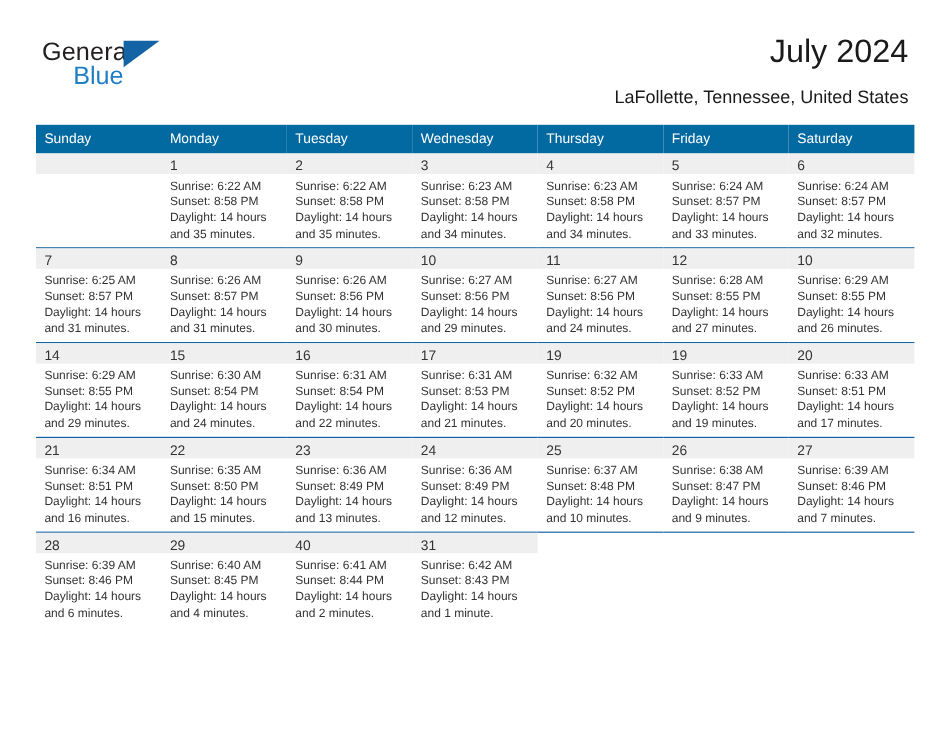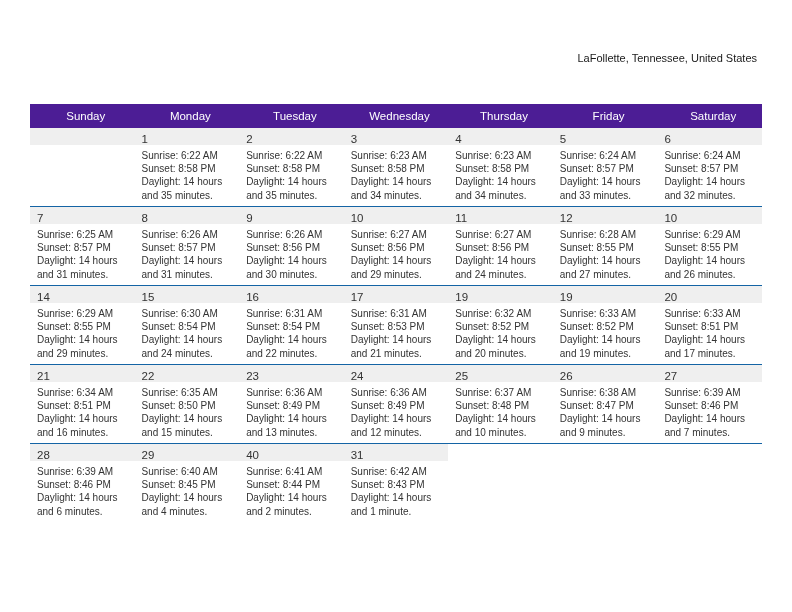--- a/index.html
+++ b/index.html
@@ -71,42 +71,42 @@
     text-align: right;
   }
   .month-title {
     font-size: 27px;
     color: #1a1a1a;
     line-height: 34px;
     font-weight: normal;
     margin: 0;
   }
   .location {
-    font-size: 11px;
+    font-size: 15px;
     color: #1a1a1a;
     line-height: 22px;
-    margin-top: 21px;
+    margin-top: 11px;
     text-align: right;
   }
 
   
   .calendar {
     position: absolute;
     left: 30px;
     top: 104px;
     width: 732px;
     border-collapse: collapse;
     table-layout: fixed;
   }
   .calendar th {
-    background: #4c1d95;
+    background: #0369a1;
     color: #ffffff;
     font-size: 11.5px;
     font-weight: normal;
-    text-align: center;
+    text-align: left;
     padding: 6px 0 6px 7px;
     height: 12px;
     border: none;
   }
   .calendar td {
     vertical-align: top;
     border: none;
     border-top: 1px solid #bfbfbf;
     padding: 0;
     height: 78px;
@@ -148,22 +148,28 @@
     background: #efefef;
   }
 </style>
 </head>
 <body>
 
 <div class="page">
 
   <div class="header">
 
+    <div class="brand">
+      <span class="brand-general">General</span>
+      <span class="brand-flag"></span>
+      <span class="brand-blue">Blue</span>
+    </div>
 
     <div class="title-block">
+      <div class="month-title">July 2024</div>
       <div class="location">LaFollette, Tennessee, United States</div>
     </div>
 
   </div>
 
   <table class="calendar">
     <thead>
       <tr>
         <th>Sunday</th>
         <th>Monday</th>

